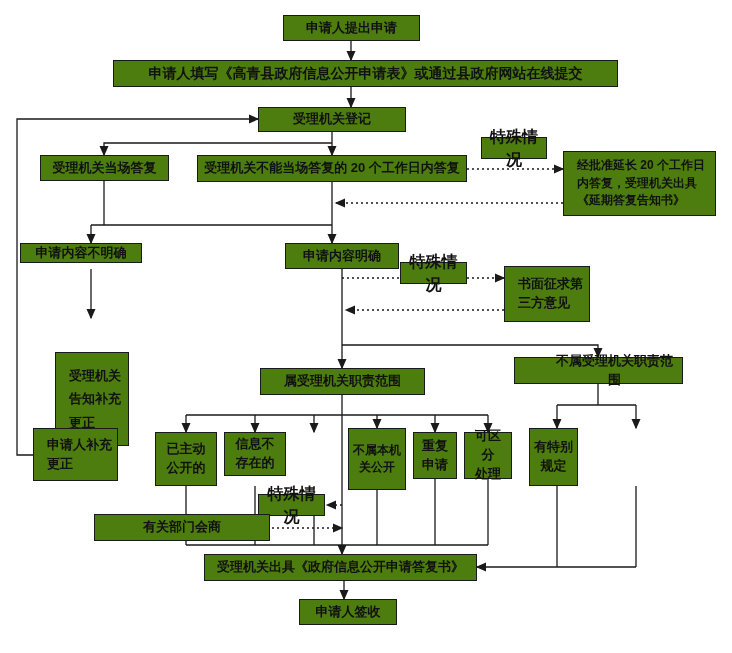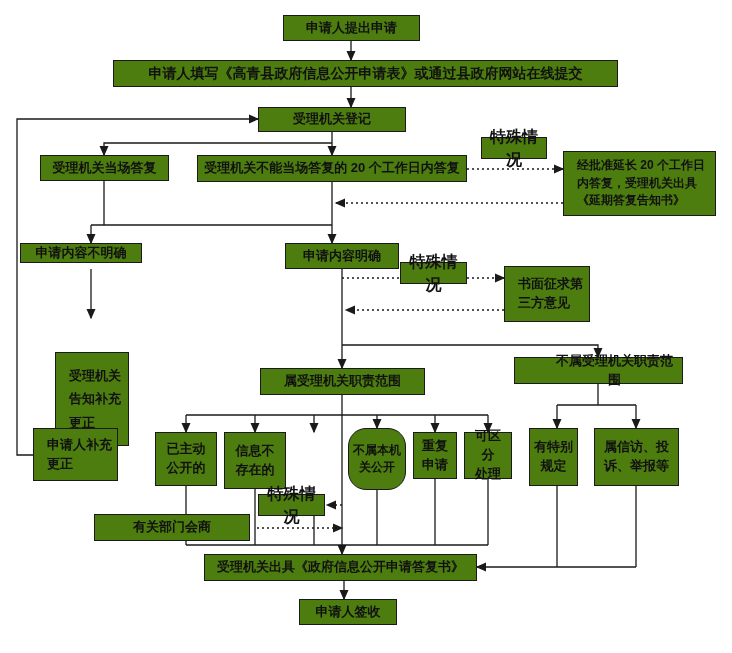--- a/index.html
+++ b/index.html
@@ -103,30 +103,28 @@
 三方意见</div>
   <div class="node left" style="left:55px;top:318px;width:74px;height:94px;line-height:1.8;margin-top:34px;">受理机关
 告知补充
 更正</div>
   <div class="node" style="left:260px;top:368px;width:165px;height:27px;">属受理机关职责范围</div>
   <div class="node" style="left:514px;top:357px;width:169px;height:27px;padding-left:36px;">不属受理机关职责范围</div>
   <div class="node left" style="left:33px;top:428px;width:85px;height:53px;">申请人补充
 更正</div>
   <div class="node" style="left:155px;top:432px;width:62px;height:54px;">已主动
 公开的</div>
-  <div class="node" style="left:224px;top:432px;width:62px;height:57px;">信息不
+  <div class="node" style="left:224px;top:432px;width:62px;height:44px;">信息不
 存在的</div>
-  <div class="node small" style="left:348px;top:428px;width:58px;height:62px;border-radius:18px;">不属本机
+  <div class="node small" style="left:348px;top:428px;width:58px;height:62px;">不属本机
 关公开</div>
   <div class="node" style="left:413px;top:432px;width:44px;height:47px;">重复
 申请</div>
   <div class="node" style="left:464px;top:432px;width:48px;height:47px;">可区分
 处理</div>
   <div class="node" style="left:529px;top:428px;width:49px;height:58px;">有特别
 规定</div>
-  <div class="node" style="left:594px;top:428px;width:85px;height:58px;">属信访、投
-诉、举报等</div>
   <div class="node special" style="left:258px;top:494px;width:67px;height:22px;">特殊情况</div>
-  <div class="node" style="left:94px;top:514px;width:156px;height:27px;">有关部门会商</div>
+  <div class="node" style="left:94px;top:514px;width:176px;height:27px;">有关部门会商</div>
   <div class="node" style="left:204px;top:554px;width:273px;height:27px;">受理机关出具《政府信息公开申请答复书》</div>
   <div class="node" style="left:299px;top:599px;width:98px;height:26px;">申请人签收</div>
 
 </div>
 
 </body></html>

